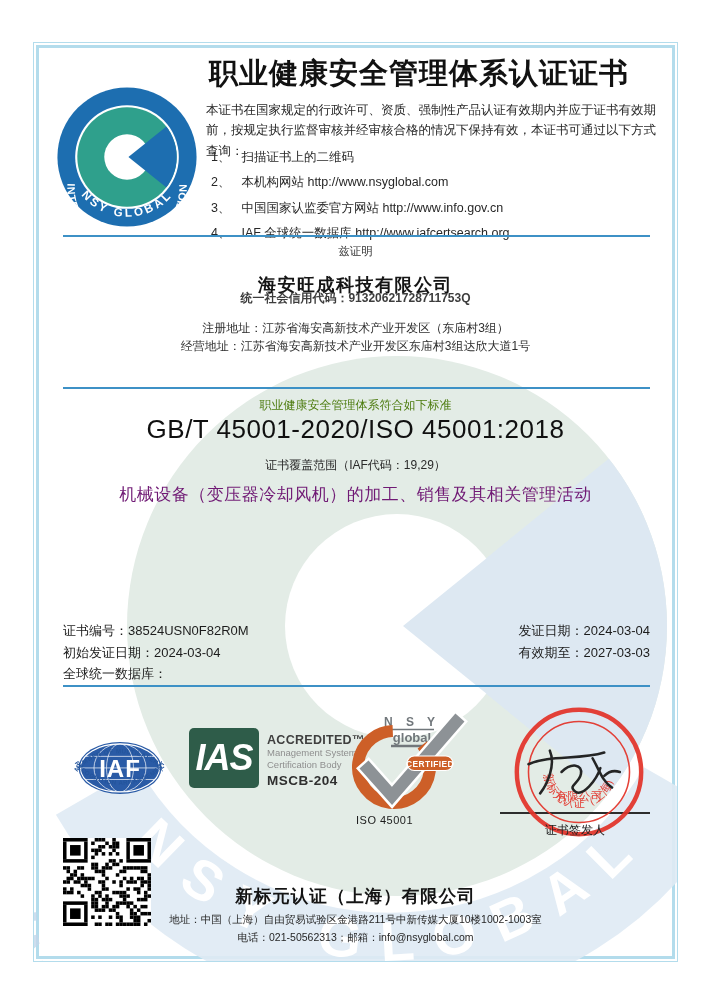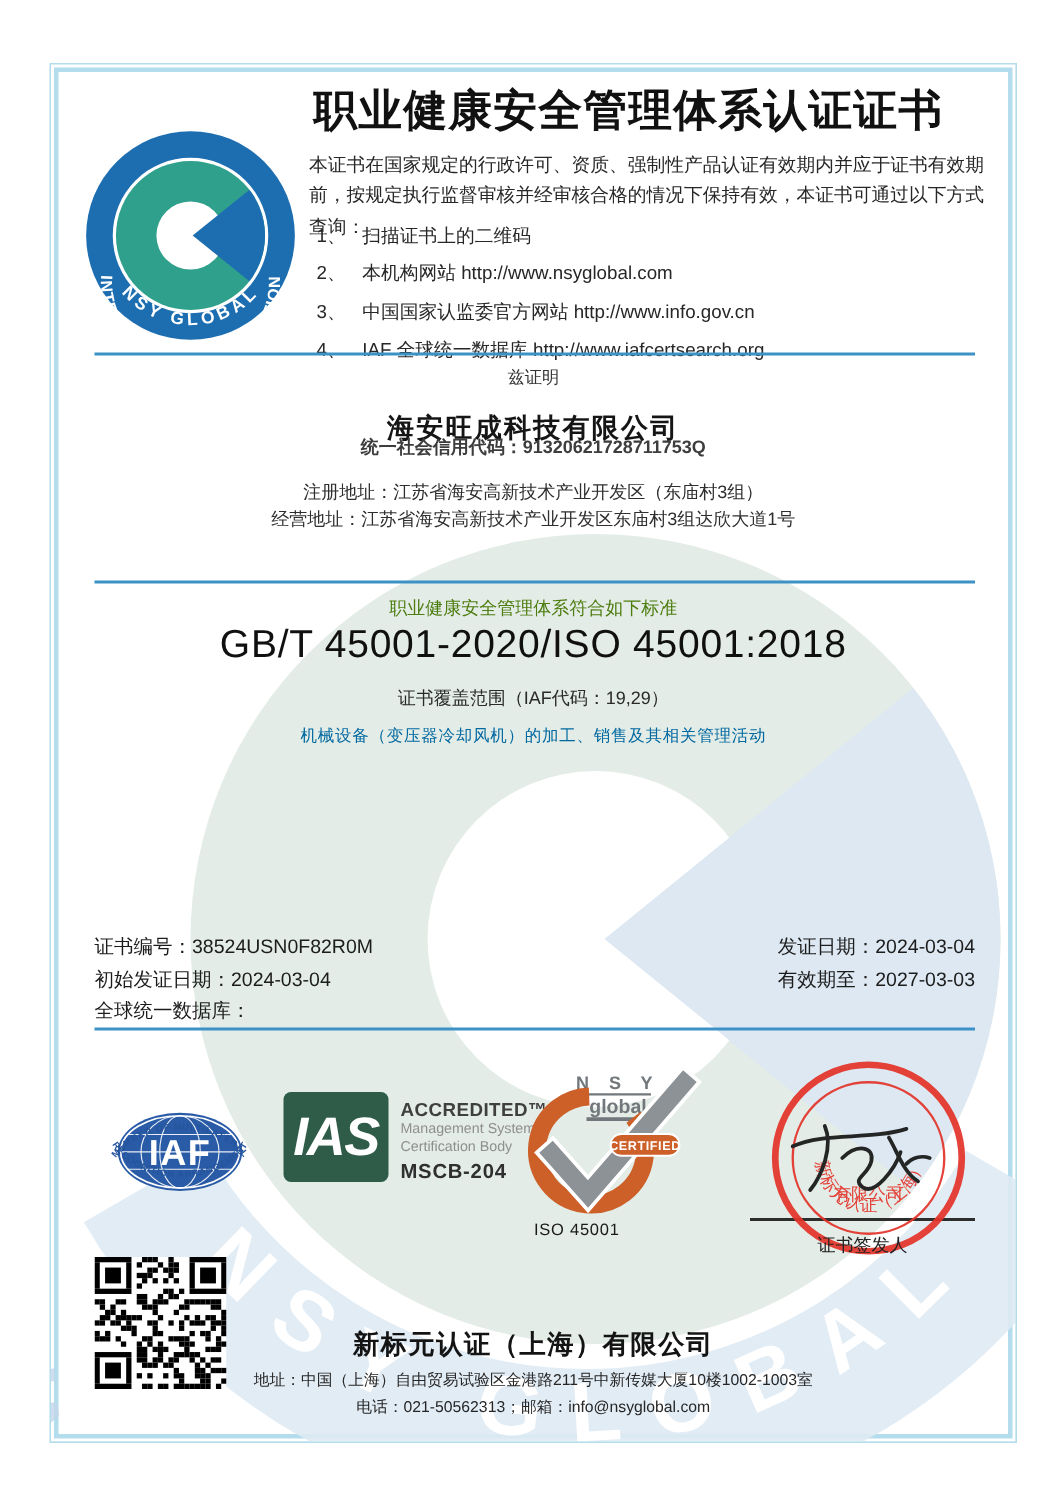--- a/index.html
+++ b/index.html
@@ -16,21 +16,21 @@
   .qlist{left:177px;top:102px;width:447px;font-size:12.5px;color:#272727;}
   .qlist .row{display:flex;gap:11px;line-height:25.4px;}
   .hr{left:29px;width:587px;height:2px;background:#3d91c6;z-index:2;}
   .certify{top:201px;font-size:11.5px;color:#333;}
   .company{top:230px;font-size:18px;font-weight:bold;color:#151515;letter-spacing:1.5px;}
   .credit{top:247px;font-size:12px;font-weight:600;color:#3d3d3d;}
   .addr{font-size:12px;color:#2e2e2e;}
   .stdlabel{top:354px;font-size:12px;color:#4d7c0f;}
   .standard{top:371px;font-size:26px;font-weight:normal;color:#101010;letter-spacing:0.5px;}
   .scopelabel{top:414px;font-size:12px;color:#2a2a2a;}
-  .scope{top:440px;font-size:11px;color:#0369a1;letter-spacing:0.5px;}
+  .scope{top:440px;font-size:17px;color:#701a75;letter-spacing:0.5px;}
   .certinfo{top:577px;font-size:13px;line-height:21.5px;color:#1c1c1c;}
   .certinfo.left{left:29px;}
   .certinfo.right{right:27px;text-align:center;}
   .ias-box{left:155px;top:685px;width:70px;height:60px;background:#2e5c49;border-radius:5px;
            display:flex;align-items:center;justify-content:center;z-index:2;}
   .ias-box span{color:#fff;font-size:36px;font-weight:bold;font-style:italic;letter-spacing:-1px;}
   .ias-text{left:233px;top:690px;width:115px;z-index:2;}
   .ias-text .acc{font-size:12.5px;font-weight:bold;color:#3f3f3f;letter-spacing:0.3px;}
   .ias-text .sub{font-size:9.5px;color:#8f8f8f;line-height:11.5px;}
   .ias-text .code{font-size:13.5px;font-weight:bold;color:#2f2f2f;margin-top:3px;letter-spacing:0.5px;}

